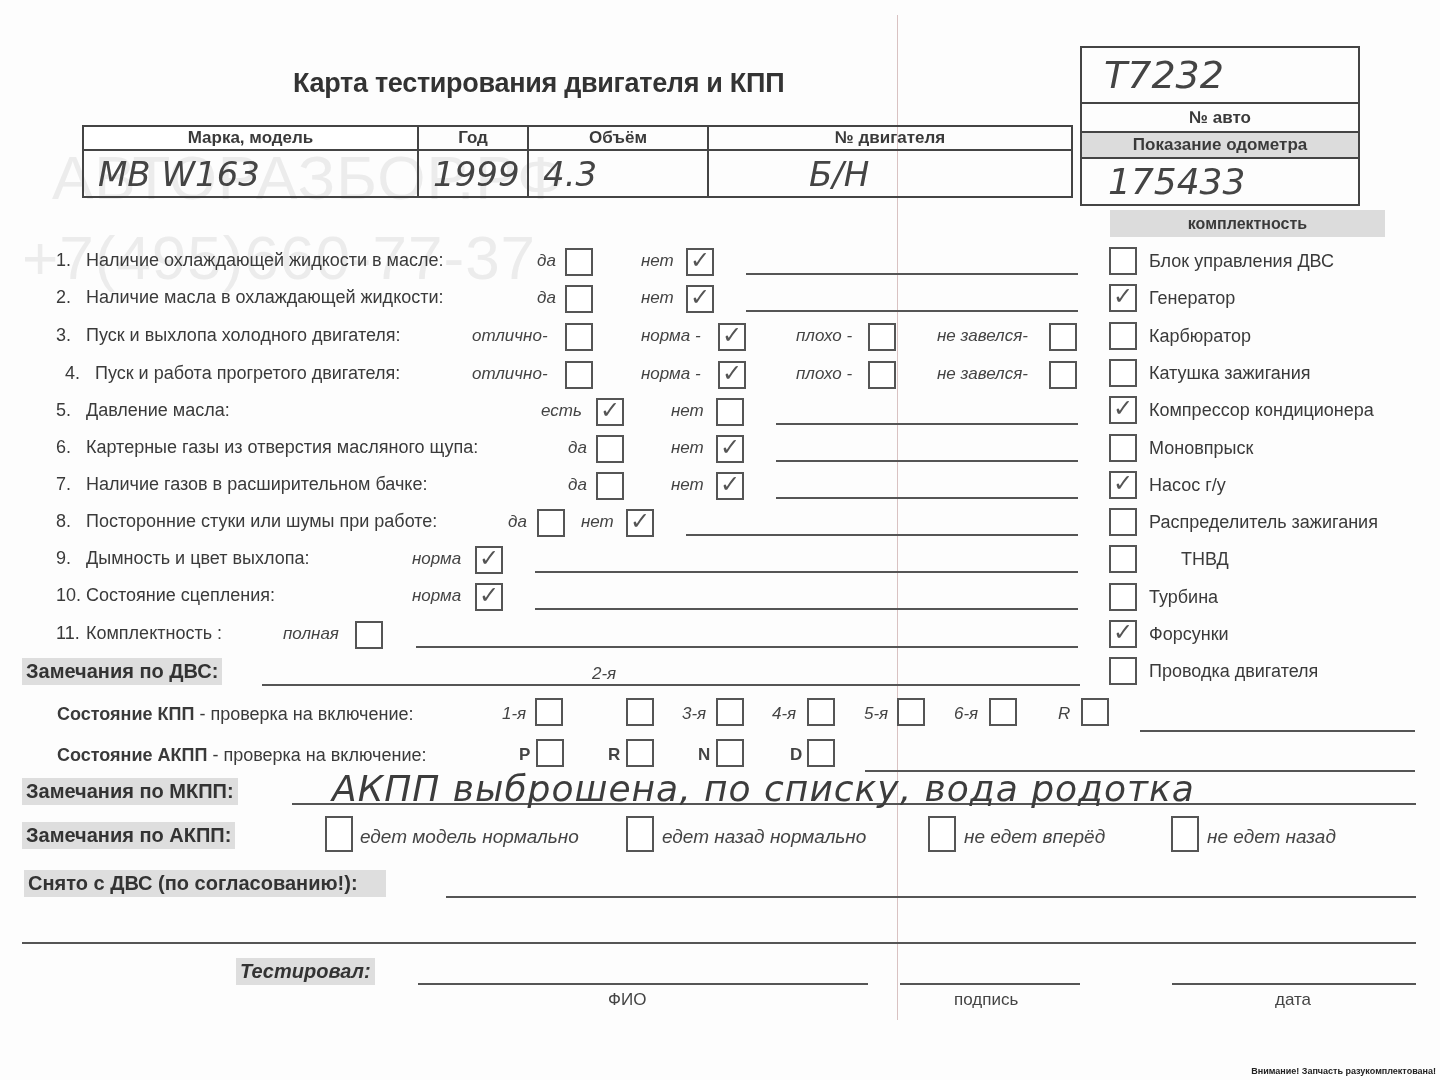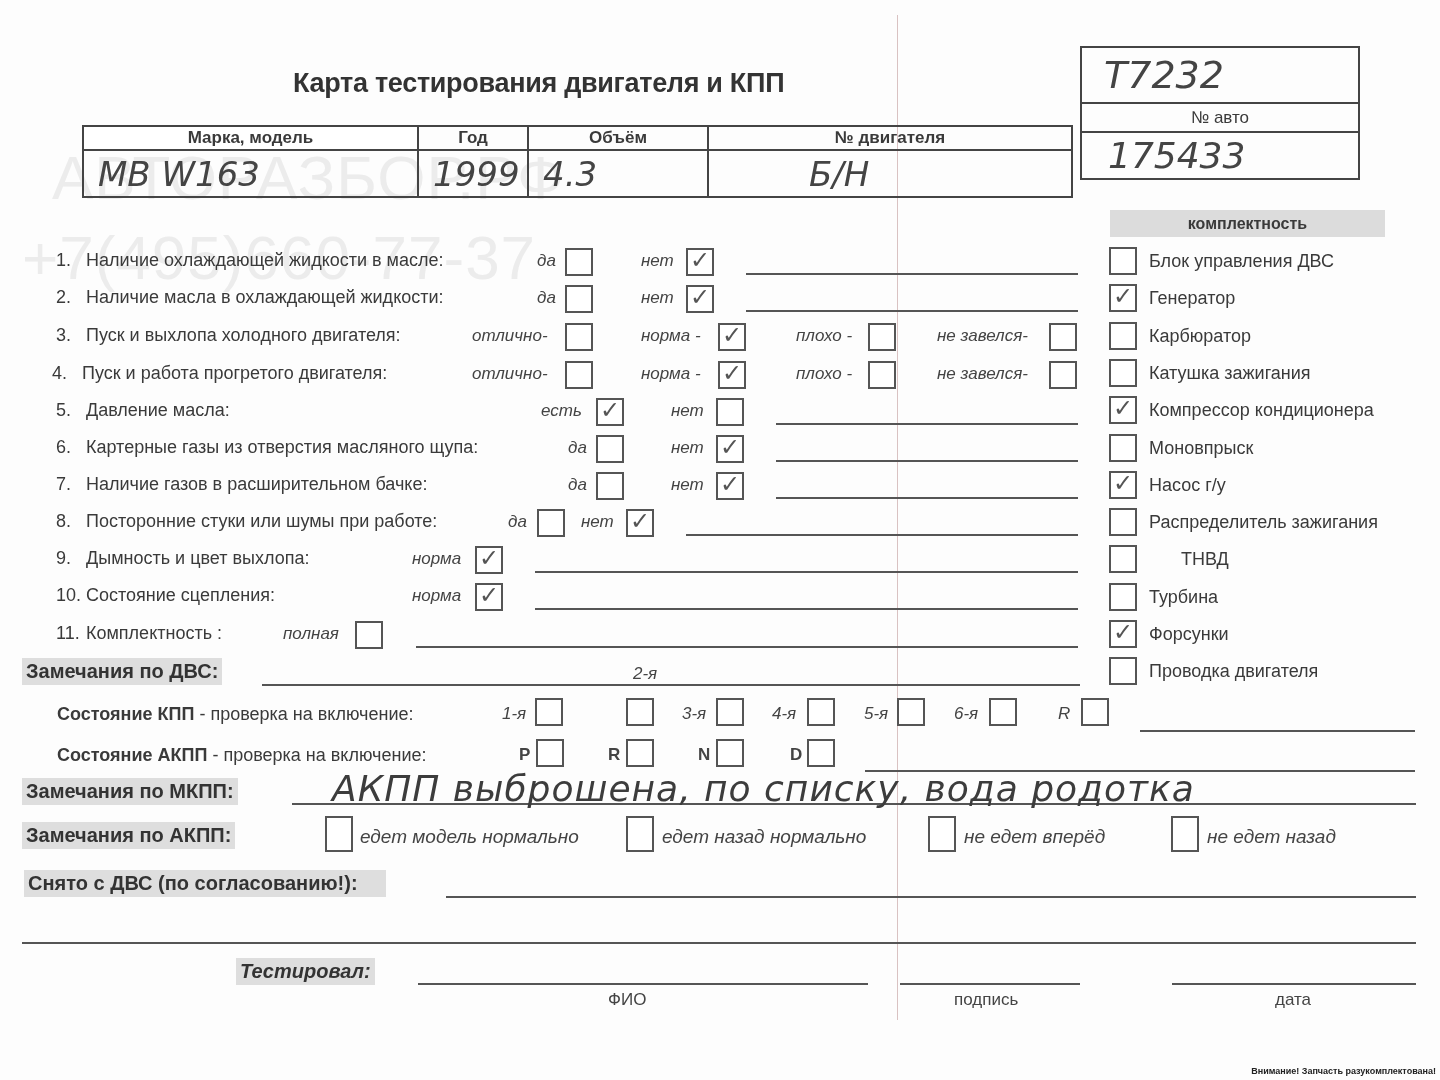--- a/index.html
+++ b/index.html
@@ -50,21 +50,22 @@
     <td class="hv">MB W163</td>
     <td class="hv">1999</td>
     <td class="hv">4.3</td>
     <td class="hv" style="padding-left:100px !important;">Б/Н</td>
   </tr>
 </tbody>
   </table>
 
 <div class="rbox">
   <div class="cell hand" style="height:54px;font-size:38px;line-height:54px;text-align:left;padding-left:22px;">T7232</div>
-  <div class="cell" style="height:27px;font-size:17px;font-weight:normal;line-height:27px;">№ авто</div>
+  <div class="cell" style="height:27px;font-size:17px;font-weight:bold;line-height:27px;">№ авто</div>
+  <div class="cell gray" style="height:24px;font-size:17px;font-weight:bold;line-height:24px;">Показание одометра</div>
   <div class="cell hand" style="height:45px;font-size:36px;line-height:45px;text-align:left;padding-left:26px;">175433</div>
 </div>
 
 <div id="q-area">
     <div class="q" style="left: 56px; top: 250px;"><span class="qn" style="width: 30px;">1.</span><span>Наличие охлаждающей жидкости в масле:</span></div>
     <div class="opt" style="left: 537px; top: 251px;">да</div>
     <div class="cb" style="left: 565px; top: 248px;"></div>
     <div class="opt" style="left: 641px; top: 251px;">нет</div>
     <div class="cb" style="left: 686px; top: 248px;">
       <span class="ck">✓</span>
@@ -82,21 +83,21 @@
     <div class="opt" style="left: 472px; top: 326px;">отлично-</div>
     <div class="cb" style="left: 565px; top: 323px;"></div>
     <div class="opt" style="left: 641px; top: 326px;">норма -</div>
     <div class="cb" style="left: 718px; top: 323px;">
       <span class="ck">✓</span>
     </div>
     <div class="opt" style="left: 796px; top: 326px;">плохо -</div>
     <div class="cb" style="left: 868px; top: 323px;"></div>
     <div class="opt" style="left: 937px; top: 326px;">не завелся-</div>
     <div class="cb" style="left: 1049px; top: 323px;"></div>
-    <div class="q" style="left: 52px; top: 363px;"><span class="qn" style="width: 30px;">4.</span><span>Пуск и работа прогретого двигателя:</span></div>
+    <div class="q" style="left: 65px; top: 363px;"><span class="qn" style="width: 30px;">4.</span><span>Пуск и работа прогретого двигателя:</span></div>
     <div class="opt" style="left: 472px; top: 364px;">отлично-</div>
     <div class="cb" style="left: 565px; top: 361px;"></div>
     <div class="opt" style="left: 641px; top: 364px;">норма -</div>
     <div class="cb" style="left: 718px; top: 361px;">
       <span class="ck">✓</span>
     </div>
     <div class="opt" style="left: 796px; top: 364px;">плохо -</div>
     <div class="cb" style="left: 868px; top: 361px;"></div>
     <div class="opt" style="left: 937px; top: 364px;">не завелся-</div>
     <div class="cb" style="left: 1049px; top: 361px;"></div>
@@ -186,21 +187,21 @@
     <div class="kl" style="left: 1149px; top: 661.3px;">Проводка двигателя</div>
   </div>
 
 <div class="sect" style="left:22px;top:658px;">Замечания по ДВС:</div>
 <div class="line" style="left:262px;top:684px;width:818px;"></div>
 
 <div class="q" style="left:57px;top:704px;"><b>Состояние КПП</b><span> - проверка на включение:</span></div>
 <div id="mgear-area">
     <div class="opt" style="left: 502px; top: 704px;">1-я</div>
     <div class="cb" style="left: 535px; top: 698px;"></div>
-    <div class="opt" style="left: 592px; top: 664px; margin-left: 41px;">2-я</div>
+    <div class="opt" style="left: 592px; top: 664px;">2-я</div>
     <div class="cb" style="left: 626px; top: 698px;"></div>
     <div class="opt" style="left: 682px; top: 704px;">3-я</div>
     <div class="cb" style="left: 716px; top: 698px;"></div>
     <div class="opt" style="left: 772px; top: 704px;">4-я</div>
     <div class="cb" style="left: 807px; top: 698px;"></div>
     <div class="opt" style="left: 864px; top: 704px;">5-я</div>
     <div class="cb" style="left: 897px; top: 698px;"></div>
     <div class="opt" style="left: 954px; top: 704px;">6-я</div>
     <div class="cb" style="left: 989px; top: 698px;"></div>
     <div class="opt" style="left: 1058px; top: 704px;">R</div>

